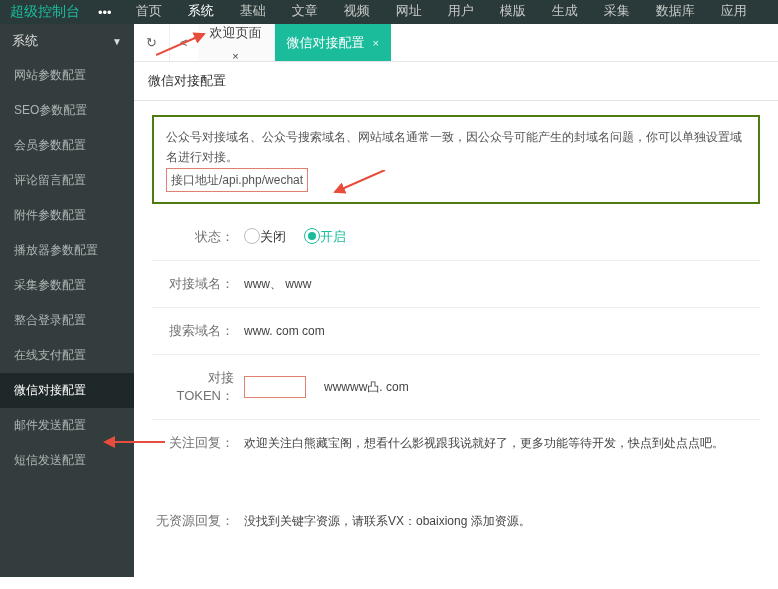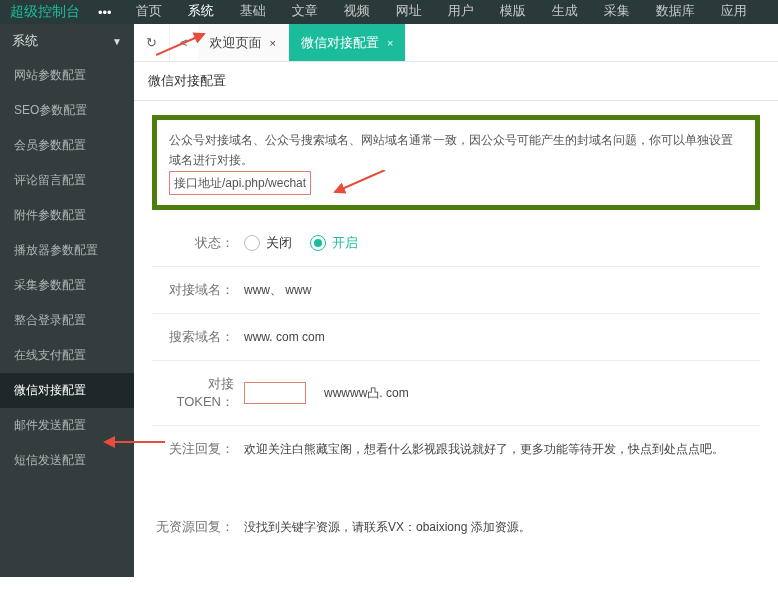--- a/index.html
+++ b/index.html
@@ -19,34 +19,34 @@
     .sidebar-header .tri { font-size: 10px; }
     .sidebar-item { padding: 9px 14px; font-size: 12px; color: #aeb5b5; cursor: pointer; }
     .sidebar-item.active { background: #1e2828; color: #fff; }
     
     .main { flex: 1; background: #fff; display: flex; flex-direction: column; overflow: hidden; }
     .tabbar { display: flex; align-items: center; border-bottom: 1px solid #e5e5e5; height: 38px; }
     .refresh-icon { padding: 0 12px; color: #666; cursor: pointer; border-right: 1px solid #eee; height: 100%; display:flex; align-items:center; }
     .tabbar .prev-icon { padding: 0 10px; color: #666; cursor: pointer; }
     .tab { display: flex; align-items: center; padding: 0 12px; height: 100%; gap: 8px; cursor: pointer; font-size: 13px; }
     .tab .x { font-size: 11px; }
-    .tab.inactive { color: #444; background: #fafafa; border-right: 1px solid #eee; }
+    .tab.inactive { color: #444; background: #fafafa; border-right: 1px solid #eee; flex-direction: column; }
     .tab.active { background: #1abc9c; color: #fff; }
     .tab.active .x { color: #d7fff5; }
     
     .sub-title { padding: 10px 14px; border-bottom: 1px solid #e5e5e5; font-size: 13px; color: #333; }
     
     .content { padding: 14px 18px; overflow-y: auto; flex: 1; }
-    .notice { border: 5px solid #4d7c0f; background: #fff; padding: 10px 12px; font-size: 12px; color: #555; margin-bottom: 14px; line-height: 1.7; position: relative; }
+    .notice { border: 2px solid #4d7c0f; background: #fff; padding: 10px 12px; font-size: 12px; color: #555; margin-bottom: 14px; line-height: 1.7; position: relative; }
     .notice .highlight-box { border: 1px solid #e08070; display: inline-block; padding: 1px 4px; }
     
     .form-row { display: flex; align-items: center; padding: 10px 0; font-size: 13px; }
     .form-label { width: 82px; text-align: right; color: #737373; margin-right: 10px; }
     .form-field { flex: 1; display: flex; align-items: center; gap: 18px; color: #333; }
-    .radio-wrap { display: flex; align-items: center; gap: 6px; cursor: pointer; }
+    .radio-wrap { display: flex; align-items: flex-start; cursor: pointer; }
     .radio { width: 16px; height: 16px; border: 1px solid #bbb; border-radius: 50%; display: inline-flex; align-items: center; justify-content: center; }
     .radio.checked { border-color: #1abc9c; }
     .radio.checked::after { content: ""; width: 8px; height: 8px; background: #1abc9c; border-radius: 50%; }
     .green-text { color: #1abc9c; }
     
     .text-val { font-size: 12px; color: #444; }
     .red-box { border: 1px solid #e08070; padding: 2px 30px; min-height: 22px; display: inline-block; }
     hr.sep { border: none; border-top: 1px solid #eee; margin: 4px 0; }
     
     

